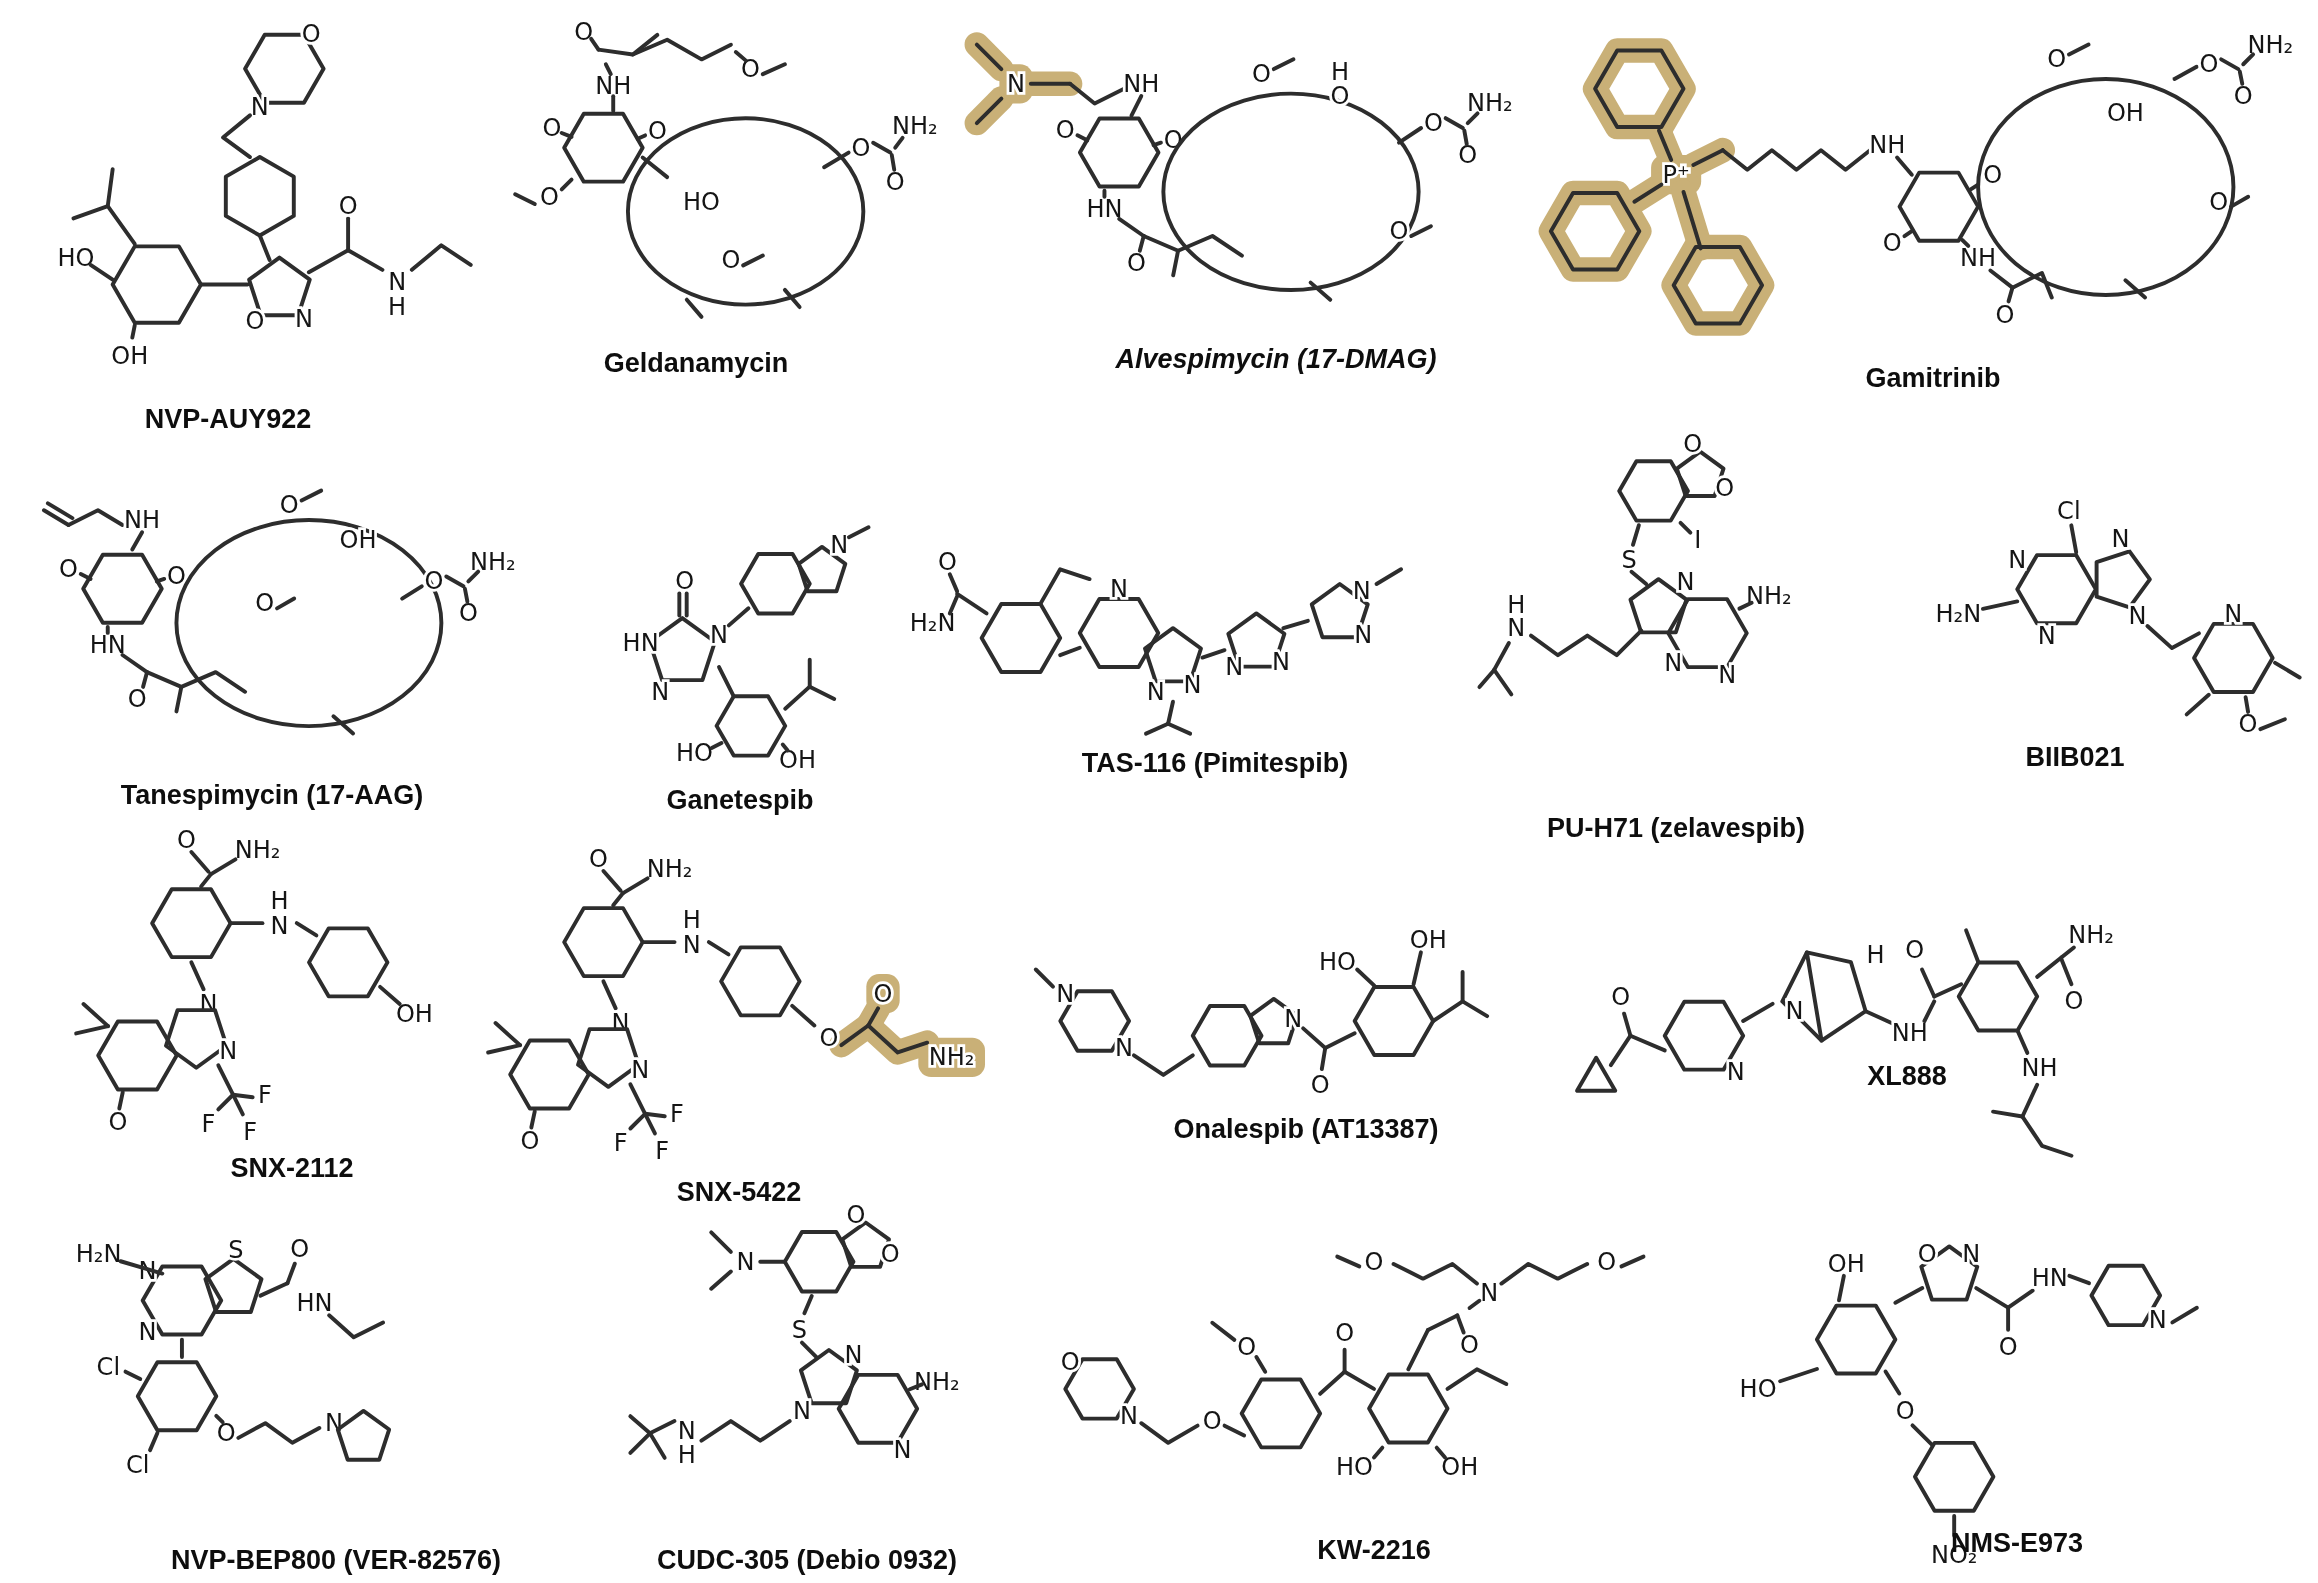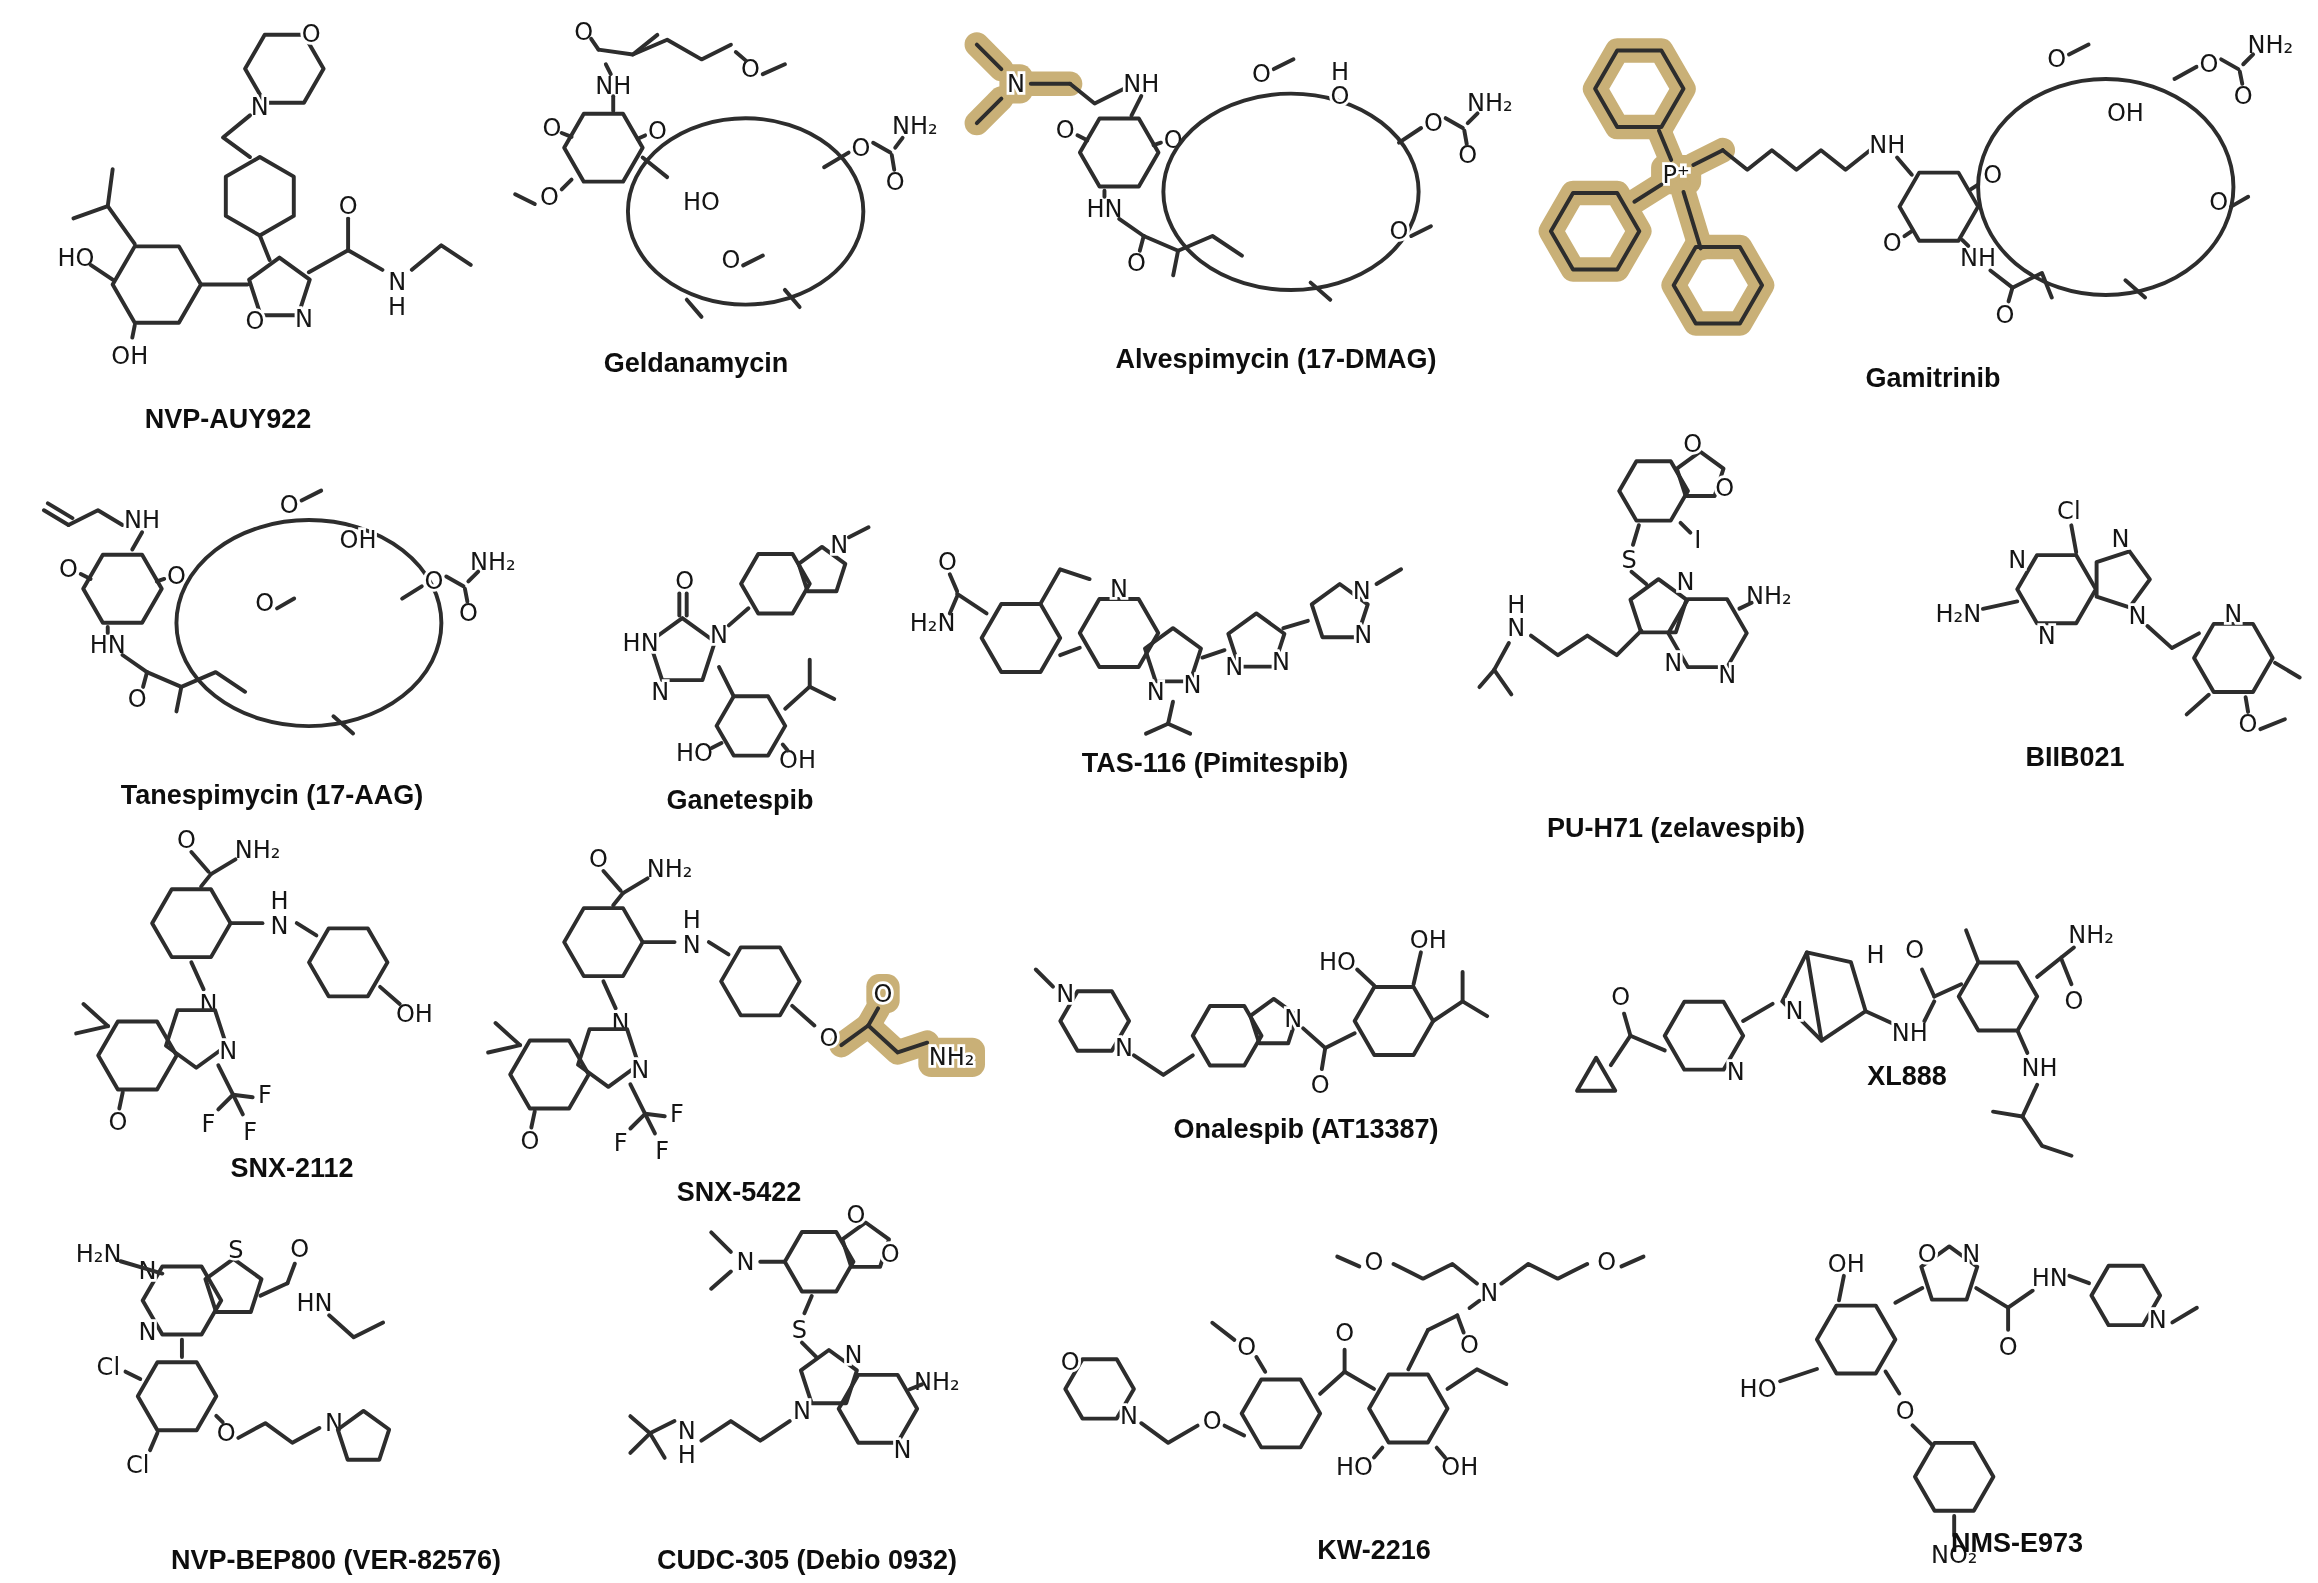--- a/index.html
+++ b/index.html
@@ -108,21 +108,21 @@
       <polyline points="92.5,44 96.5,42" fill="none" stroke="#2d2d2d" stroke-width="0.8" stroke-linecap="round" stroke-linejoin="round"></polyline>
       <polyline points="90,25 94.5,22" fill="none" stroke="#2d2d2d" stroke-width="0.8" stroke-linecap="round" stroke-linejoin="round"></polyline>
       <text x="97" y="21" font-size="4.9" text-anchor="middle" dominant-baseline="central" fill="#151515" stroke="#ffffff" stroke-width="1.1" paint-order="stroke">O</text>
       <polyline points="99.5,20 103,22" fill="none" stroke="#2d2d2d" stroke-width="0.8" stroke-linecap="round" stroke-linejoin="round"></polyline>
       <text x="104" y="27.5" font-size="4.9" text-anchor="middle" dominant-baseline="central" fill="#151515" stroke="#ffffff" stroke-width="1.1" paint-order="stroke">O</text>
       <polyline points="103.3,22.5 103.8,25.3" fill="none" stroke="#2d2d2d" stroke-width="0.8" stroke-linecap="round" stroke-linejoin="round"></polyline>
       <text x="108.5" y="17" font-size="4.9" text-anchor="middle" dominant-baseline="central" fill="#151515" stroke="#ffffff" stroke-width="1.1" paint-order="stroke">NH₂</text>
       <polyline points="104,21 106,19" fill="none" stroke="#2d2d2d" stroke-width="0.8" stroke-linecap="round" stroke-linejoin="round"></polyline>
       <polyline points="72,53.5 76,57" fill="none" stroke="#2d2d2d" stroke-width="0.8" stroke-linecap="round" stroke-linejoin="round"></polyline>
     </svg>
-    <div class="lbl" style="left: 1276px; top: 344px;">Alvespimycin (17-DMAG)</div>
+    <div class="lbl" style="left: 1276px; top: 344px; font-style: italic;">Alvespimycin (17-DMAG)</div>
     <svg viewBox="0 0 156 70" style="position: absolute; left: 1546px; top: 14.7px; width: 766px; height: 344px; overflow: visible;">
       <polygon points="28.00,15.00 23.50,7.21 14.50,7.21 10.00,15.00 14.50,22.79 23.50,22.79" fill="none" stroke="#c9b077" stroke-width="5" stroke-linecap="round" stroke-linejoin="round"></polygon>
       <polygon points="19.00,44.00 14.50,36.21 5.50,36.21 1.00,44.00 5.50,51.79 14.50,51.79" fill="none" stroke="#c9b077" stroke-width="5" stroke-linecap="round" stroke-linejoin="round"></polygon>
       <polygon points="44.00,55.00 39.50,47.21 30.50,47.21 26.00,55.00 30.50,62.79 39.50,62.79" fill="none" stroke="#c9b077" stroke-width="5" stroke-linecap="round" stroke-linejoin="round"></polygon>
       <rect x="21.4" y="28.5" width="10.2" height="8" rx="2.6" fill="#c9b077"></rect>
       <polyline points="23,23.5 25.5,29.5" fill="none" stroke="#c9b077" stroke-width="5" stroke-linecap="round" stroke-linejoin="round"></polyline>
       <polyline points="18,38 23.5,34.5" fill="none" stroke="#c9b077" stroke-width="5" stroke-linecap="round" stroke-linejoin="round"></polyline>
       <polyline points="31.5,47.5 28,36" fill="none" stroke="#c9b077" stroke-width="5" stroke-linecap="round" stroke-linejoin="round"></polyline>
       <polyline points="30,30.5 36,27.5" fill="none" stroke="#c9b077" stroke-width="5" stroke-linecap="round" stroke-linejoin="round"></polyline>
       <polygon points="28.00,15.00 23.50,7.21 14.50,7.21 10.00,15.00 14.50,22.79 23.50,22.79" fill="none" stroke="#2d2d2d" stroke-width="0.8" stroke-linecap="round" stroke-linejoin="round"></polygon>

